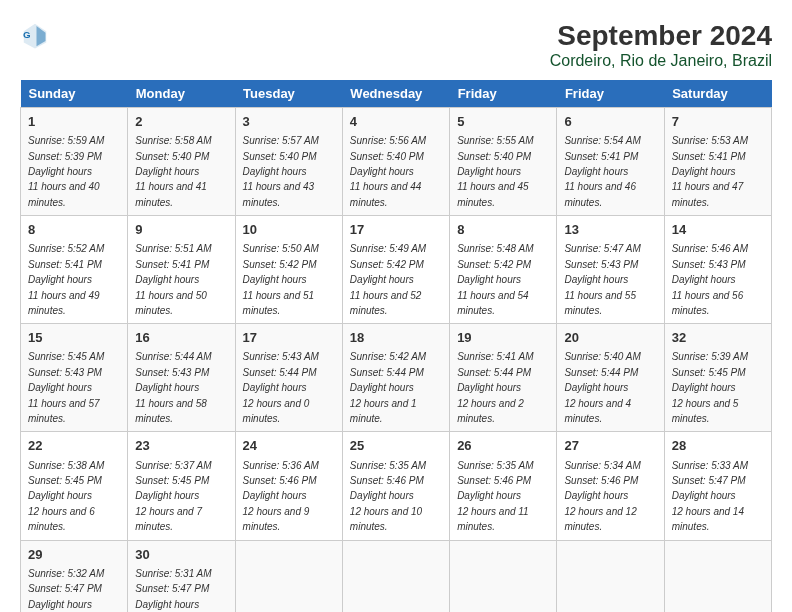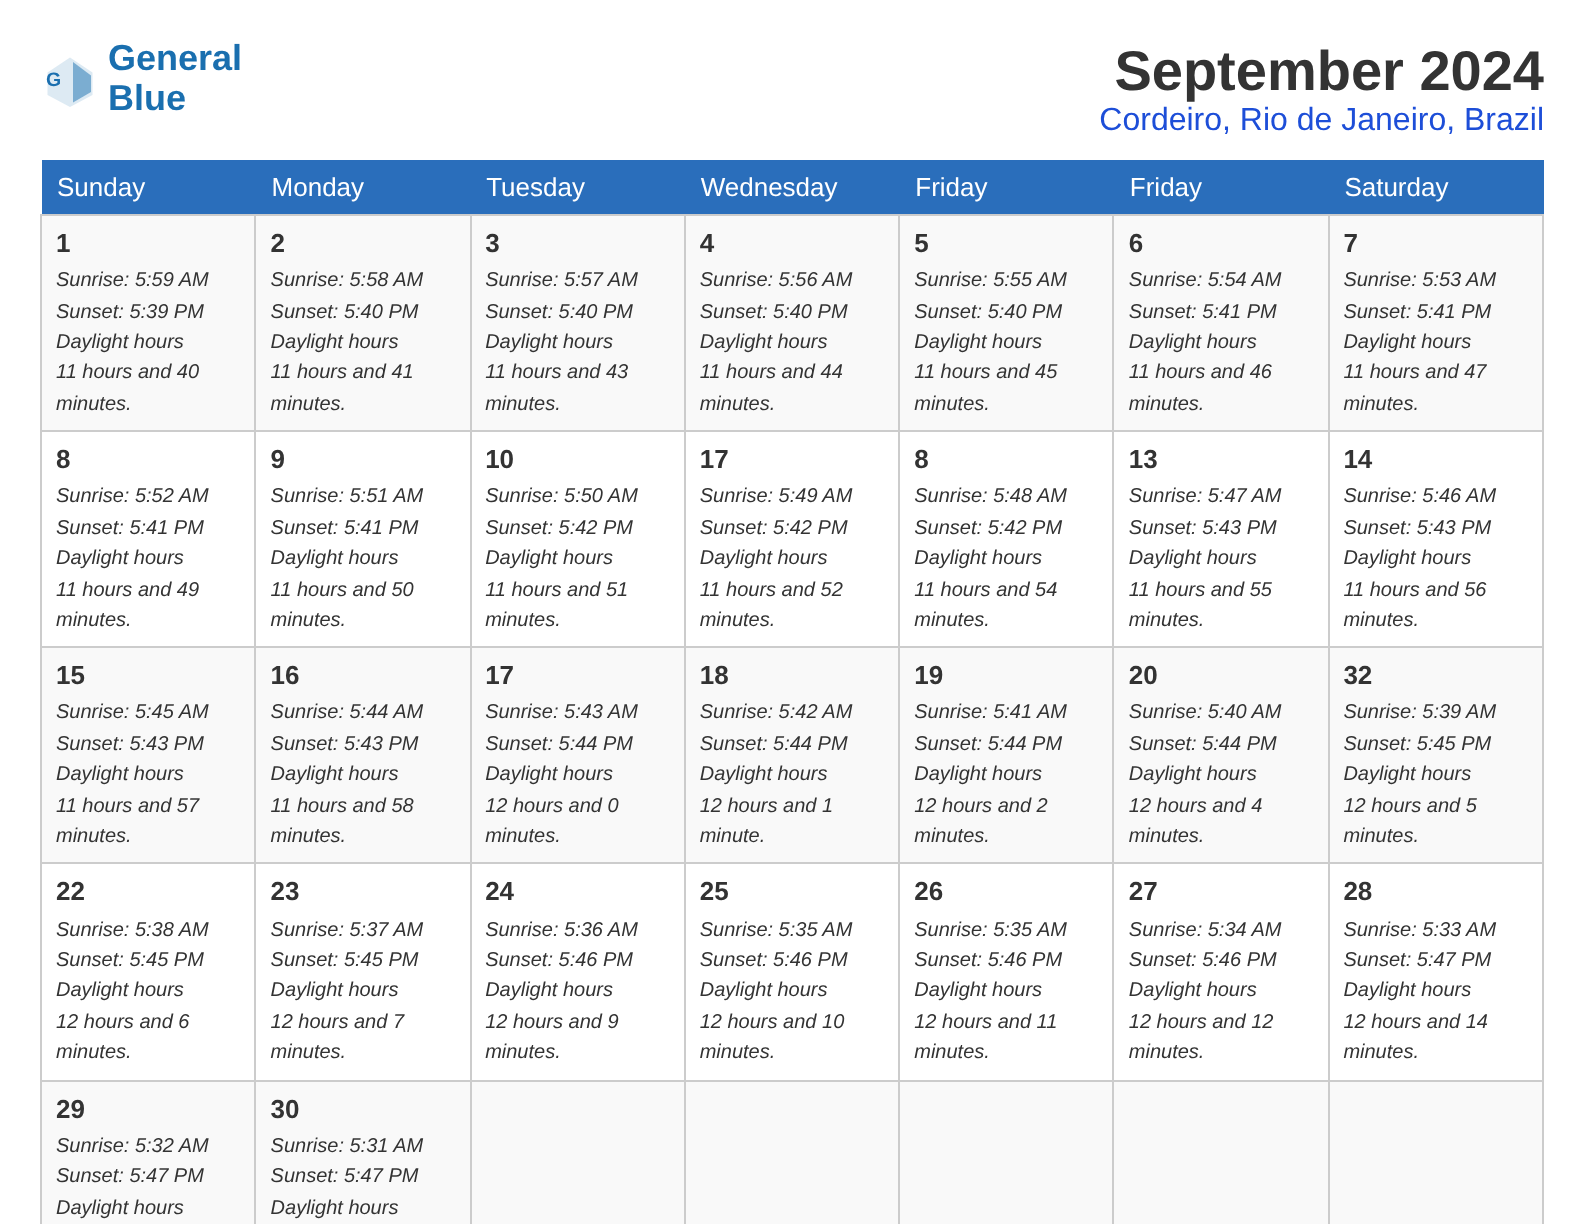--- a/index.html
+++ b/index.html
@@ -37,34 +37,34 @@
     .title-section {
       text-align: right;
     }
     .month-title {
       font-size: 28px;
       font-weight: bold;
       color: #333;
     }
     .location {
       font-size: 16px;
-      color: #1d4ed8;
+      color: #14532d;
     }
     table {
       width: 100%;
       border-collapse: collapse;
       font-size: 11px;
     }
     thead tr th {
       background-color: #2a6ebb;
       color: #fff;
       text-align: left;
       padding: 6px 8px;
       font-size: 13px;
-      font-weight: normal;
+      font-weight: bold;
     }
     tbody tr td {
       border: 1px solid #ccc;
       vertical-align: top;
       padding: 5px 7px;
       width: 14.28%;
       min-height: 80px;
       color: #333;
       line-height: 1.4;
     }
@@ -93,24 +93,20 @@
 </head>
 <body>
 
 <div class="header">
   <div class="logo">
     <svg class="logo-icon" viewBox="0 0 40 40">
       <polygon points="20,5 35,15 35,30 20,38 5,30 5,15" fill="#1a6faf" opacity="0.15"></polygon>
       <polygon points="22,8 34,17 34,28 22,35" fill="#1a6faf" opacity="0.5"></polygon>
       <text x="4" y="24" font-size="13" font-weight="bold" fill="#1a6faf">G</text>
     </svg>
-    <div>
-      <div class="logo-text"><span>General</span></div>
-      <div class="logo-text"><span>Blue</span></div>
-    </div>
   </div>
   <div class="title-section">
     <div class="month-title">September 2024</div>
     <div class="location">Cordeiro, Rio de Janeiro, Brazil</div>
   </div>
 </div>
 
 <table>
   <thead>
     <tr>

